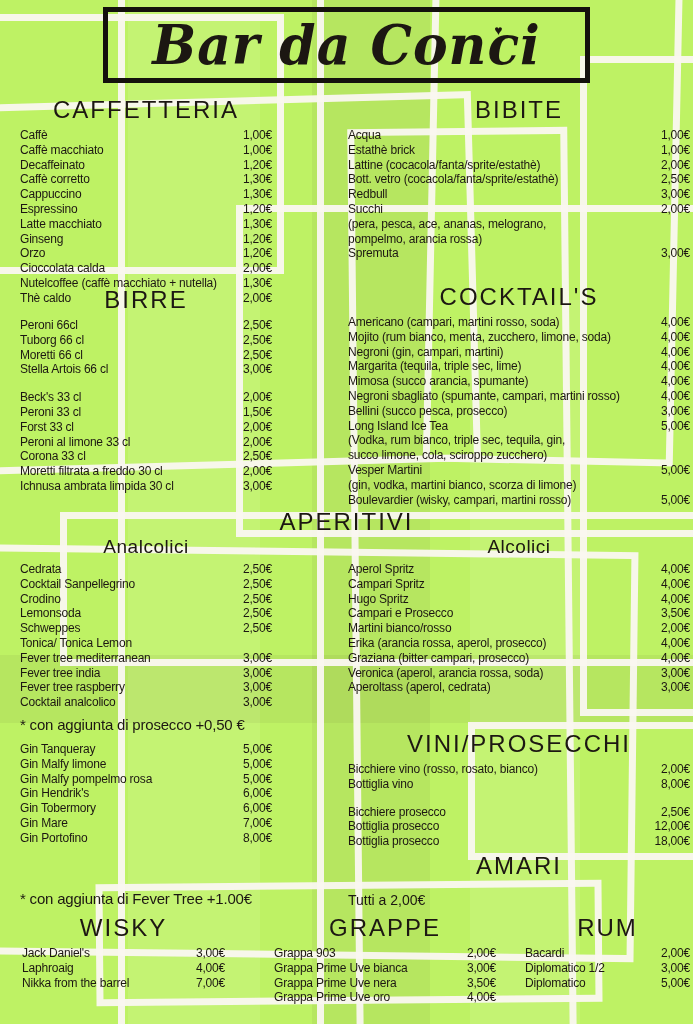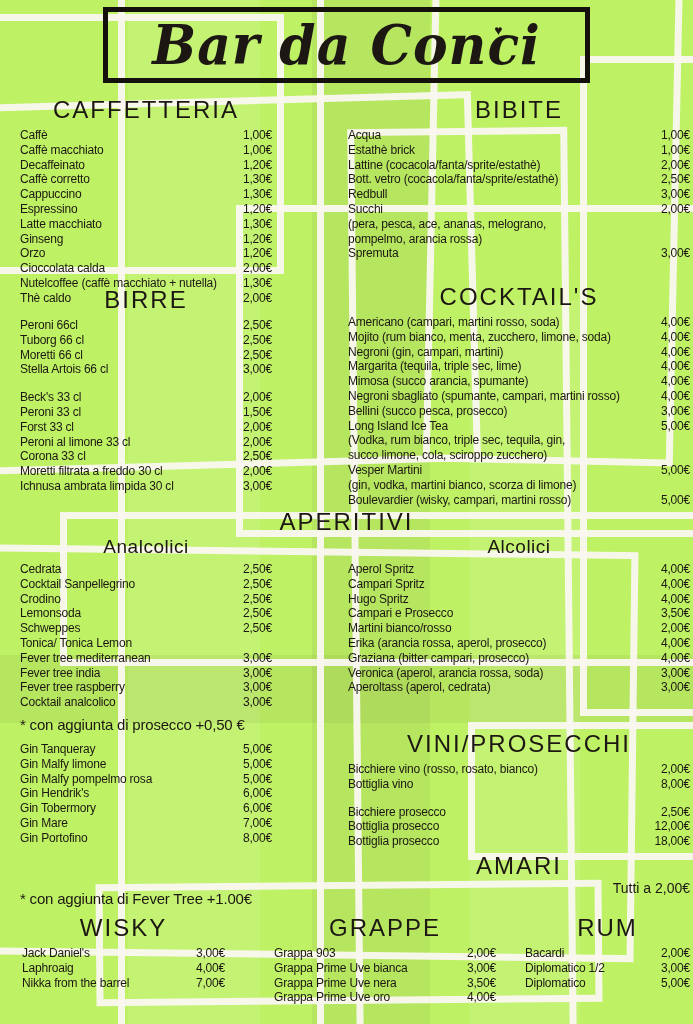--- a/index.html
+++ b/index.html
@@ -30,21 +30,21 @@
     margin:0;font-weight:normal;font-size:24px;letter-spacing:2px;
     text-align:center;font-family:"Liberation Sans",sans-serif;
   }
   .sec-sub{margin:0;font-weight:normal;font-size:19px;text-align:center;letter-spacing:0.5px;}
   .rows{margin-top:4px;}
   .row{display:flex;justify-content:space-between;align-items:baseline;
        font-size:12px;line-height:14.8px;letter-spacing:-0.2px;}
   .item-price{white-space:nowrap;padding-left:6px;}
   .group-gap{margin-top:13px;}
   .note{position:absolute;z-index:2;font-size:15px;letter-spacing:-0.2px;}
-  .amari-note{text-align:right;margin-top:0;font-size:14px;}
+  .amari-note{text-align:left;margin-top:12px;font-size:14px;}
 </style>
 </head>
 <body>
 
 <div class="page">
 
   <div class="deco">
     <div class="fl" style="left:128px;top:0;width:132px;height:1024px"></div>
     <div class="fd" style="left:312px;top:0;width:118px;height:1024px"></div>
     <div class="fl" style="left:470px;top:300px;width:110px;height:724px"></div>

